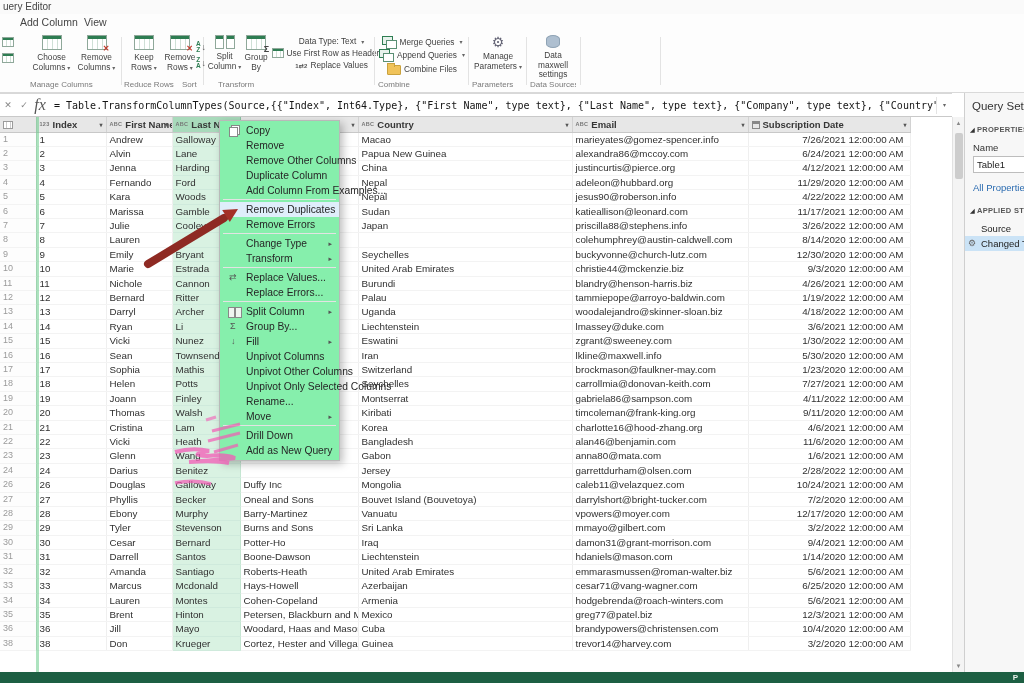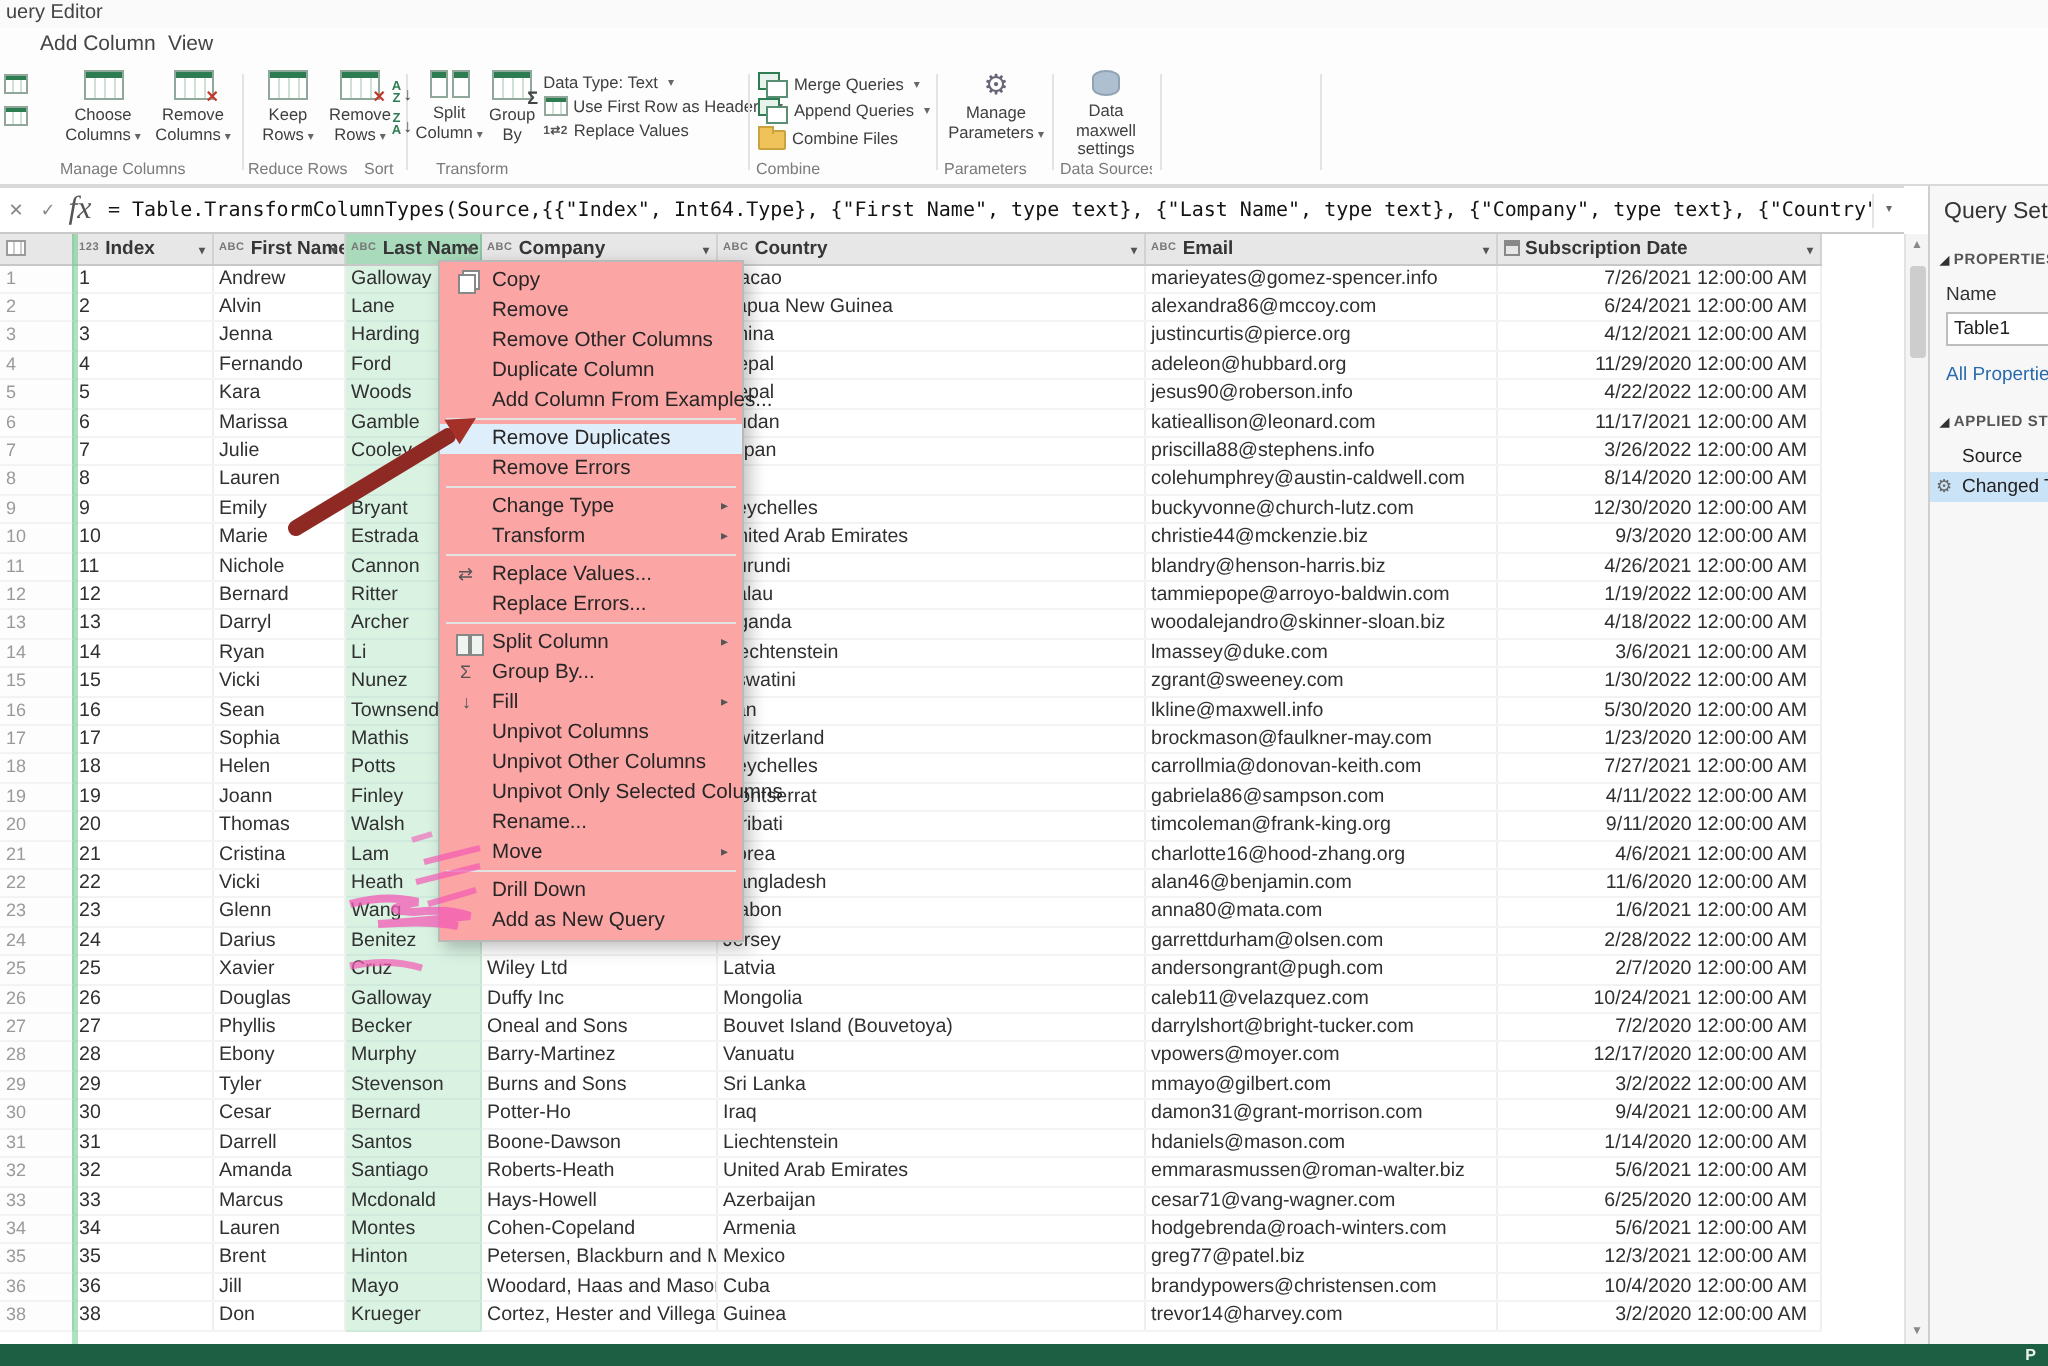--- a/index.html
+++ b/index.html
@@ -13,21 +13,21 @@
 
   
   #ribbon{position:absolute;left:0;top:31px;width:100%;height:62px;background:#fdfdfd;border-bottom:1px solid #d9d9d9}
   .rgroup{position:absolute;top:2px;height:58px}
   .gbtns{display:flex;align-items:flex-start;justify-content:center;gap:2px;height:44px}
   .glabel{position:absolute;bottom:2px;left:0;right:0;text-align:left;font-size:8px;color:#7a7a7a;white-space:nowrap;overflow:hidden}
   .gsep{position:absolute;top:6px;width:1px;height:48px;background:#e3e3e3}
   .bigbtn{display:flex;flex-direction:column;align-items:center;background:none;border:0;font-family:inherit;font-size:8.3px;color:#3f3f3f;padding:2px 1px;line-height:1.15;text-align:center;cursor:default;width:44px}
   .bigbtn.narrow{width:34px}
   .bigbtn .bic{margin-bottom:3px}
-  .smcol{display:flex;flex-direction:column;gap:2px;align-items:flex-start;padding-top:3px}
+  .smcol{display:flex;flex-direction:column;gap:2px;align-items:center;padding-top:3px}
   .smbtn{display:flex;align-items:center;gap:3px;background:none;border:0;font-family:inherit;font-size:8.3px;color:#3f3f3f;white-space:nowrap;padding:0 1px;cursor:default}
   .dd{font-size:6px;color:#666;margin-left:2px}
   
   .ic-tbl{display:inline-block;width:20px;height:15px;border:1px solid #8fa89a;position:relative;
     background:linear-gradient(#2e7d52,#2e7d52) 0 0/100% 3px no-repeat,
     repeating-linear-gradient(90deg,#fff 0 4px,#cfe0d6 4px 5px)}
   .ic-tbl.small{width:12px;height:10px;border-width:1px;background:linear-gradient(#2e7d52,#2e7d52) 0 0/100% 2px no-repeat,repeating-linear-gradient(90deg,#fff 0 3px,#cfe0d6 3px 4px)}
   .x-red::after{content:"✕";position:absolute;right:-4px;bottom:-4px;color:#c0392b;font-size:8px;font-weight:bold}
   .sum::after{content:"Σ";position:absolute;right:-4px;bottom:-5px;color:#444;font-size:9px;font-weight:bold}
   .splitic{display:flex;gap:2px}
@@ -64,21 +64,21 @@
   #grid td.selc{background:#d9f2e2;border-right-color:#c5e6d2;border-bottom-color:#cfeadc}
   #grid td.rt{text-align:right;padding-right:6px}
   #grid td.fil,#grid th.filh{border-right:none;border-bottom:none;background:#fff}
   .typeic{font-size:5.5px;font-weight:bold;color:#777;margin-right:3px;letter-spacing:.3px;vertical-align:2px}
   .filt{position:absolute;right:3px;top:4px;font-size:6px;color:#555}
   .calic{display:inline-block;width:8px;height:8px;border:1px solid #888;border-top:3px solid #888;margin-right:3px;vertical-align:-1px}
   .cornic{display:inline-block;width:10px;height:8px;border:1px solid #9a9a9a;background:repeating-linear-gradient(90deg,#fff 0 2.5px,#ccc 2.5px 3.5px);vertical-align:-1px}
   #col-strip{position:absolute;left:36px;top:117px;width:3px;height:555px;background:rgba(92,200,128,.5);z-index:15;pointer-events:none}
 
   
-  #ctx{position:absolute;left:219px;top:130px;width:153px;background:#fca5a5;border:1px solid #b9b9b9;box-shadow:3px 3px 8px rgba(0,0,0,.25);z-index:40;padding:2px 0;font-size:10.3px;color:#262626}
+  #ctx{position:absolute;left:219px;top:120px;width:121px;background:#86efac;border:1px solid #b9b9b9;box-shadow:3px 3px 8px rgba(0,0,0,.25);z-index:40;padding:2px 0;font-size:10.3px;color:#262626}
   .mitem{height:15px;line-height:15px;padding-left:26px;position:relative;white-space:nowrap;cursor:default}
   .mitem.hl{background:#dfeefb}
   .msub{position:absolute;right:7px;top:0;font-size:7px;color:#555}
   .msep{height:1px;background:#e3e3e3;margin:1px 3px 2px 3px}
   .mic{position:absolute;left:6px;top:2px;width:16px;height:11px}
   .mic-copy::before{content:"";position:absolute;left:5px;top:0;width:7px;height:8px;border:1px solid #888;background:#fff}
   .mic-copy::after{content:"";position:absolute;left:3px;top:2px;width:7px;height:8px;border:1px solid #888;background:#fff}
   .mic-replace::before{content:"⇄";position:absolute;left:3px;top:1px;font-size:9px;color:#555;line-height:1}
   .mic-split::before{content:"";position:absolute;left:2px;top:1px;width:5px;height:9px;border:1px solid #888;background:#eef5f0}
   .mic-split::after{content:"";position:absolute;left:9px;top:1px;width:5px;height:9px;border:1px solid #888;background:#eef5f0}
@@ -544,31 +544,20 @@
           <td class="num">24</td>
           <td>Darius</td>
           <td class="selc">Benitez</td>
           <td></td>
           <td>Jersey</td>
           <td>garrettdurham@olsen.com</td>
           <td class="rt">2/28/2022 12:00:00 AM</td>
           <td class="fil"></td>
         </tr>
         <tr>
-          <td class="gut">25</td>
-          <td class="num">25</td>
-          <td>Xavier</td>
-          <td class="selc">Cruz</td>
-          <td>Wiley Ltd</td>
-          <td>Latvia</td>
-          <td>andersongrant@pugh.com</td>
-          <td class="rt">2/7/2020 12:00:00 AM</td>
-          <td class="fil"></td>
-        </tr>
-        <tr>
           <td class="gut">26</td>
           <td class="num">26</td>
           <td>Douglas</td>
           <td class="selc">Galloway</td>
           <td>Duffy Inc</td>
           <td>Mongolia</td>
           <td>caleb11@velazquez.com</td>
           <td class="rt">10/24/2021 12:00:00 AM</td>
           <td class="fil"></td>
         </tr>

